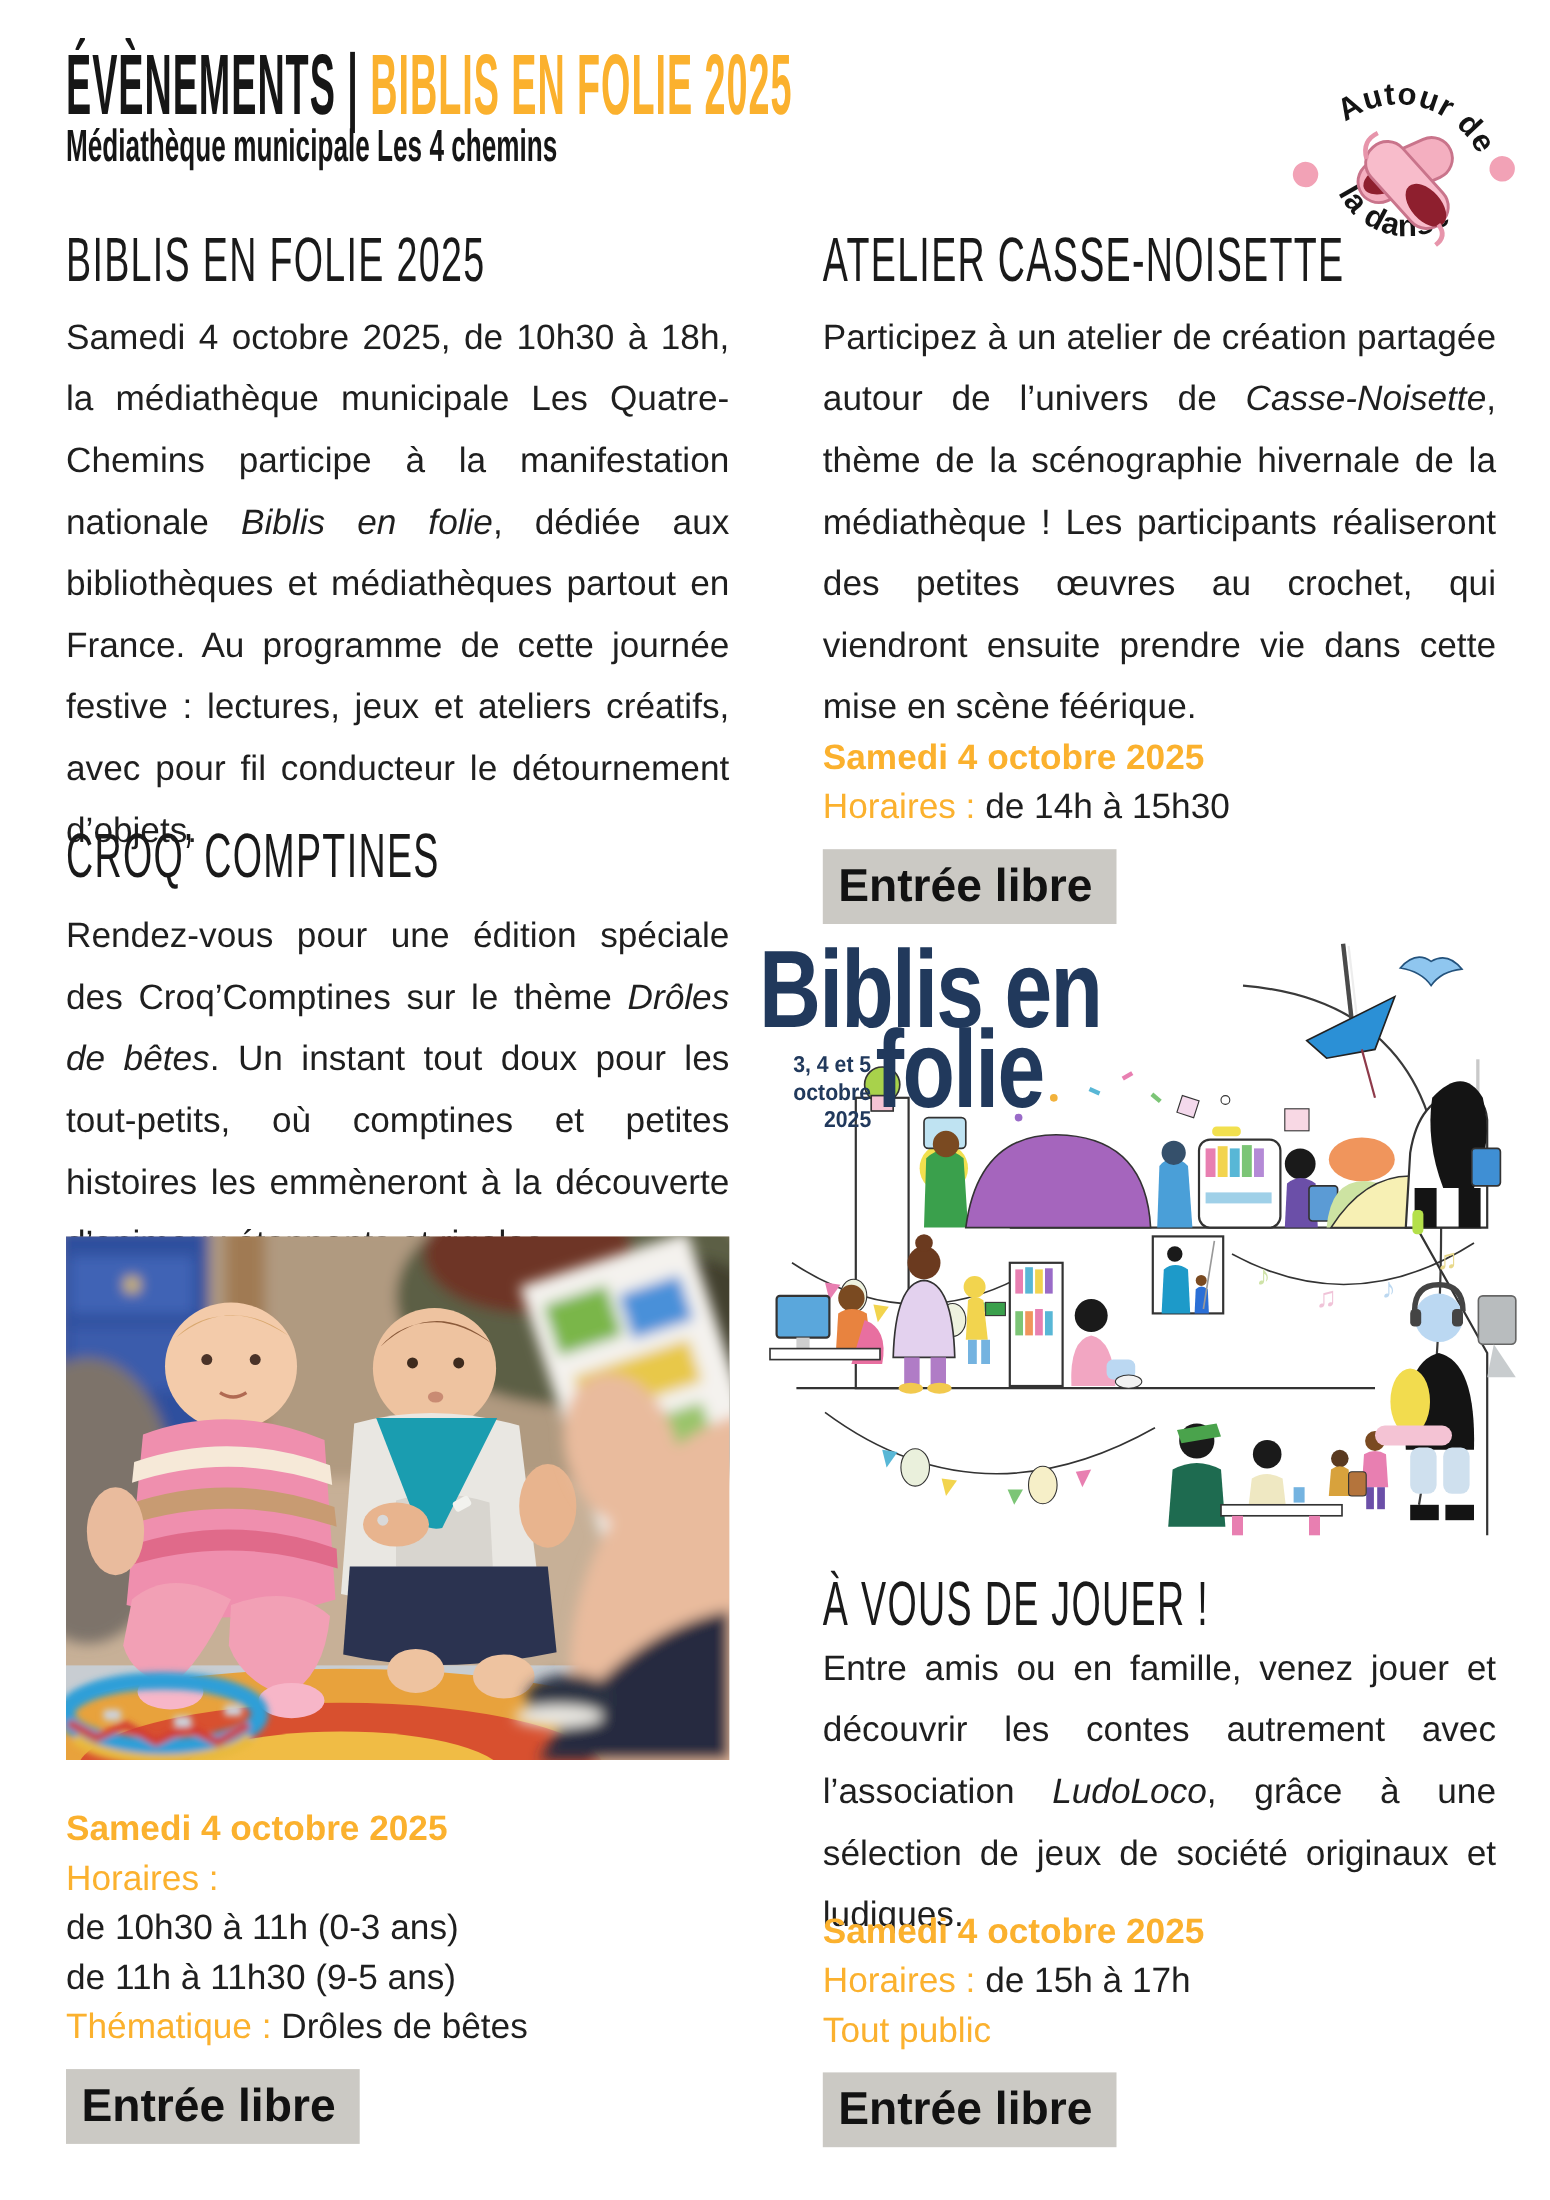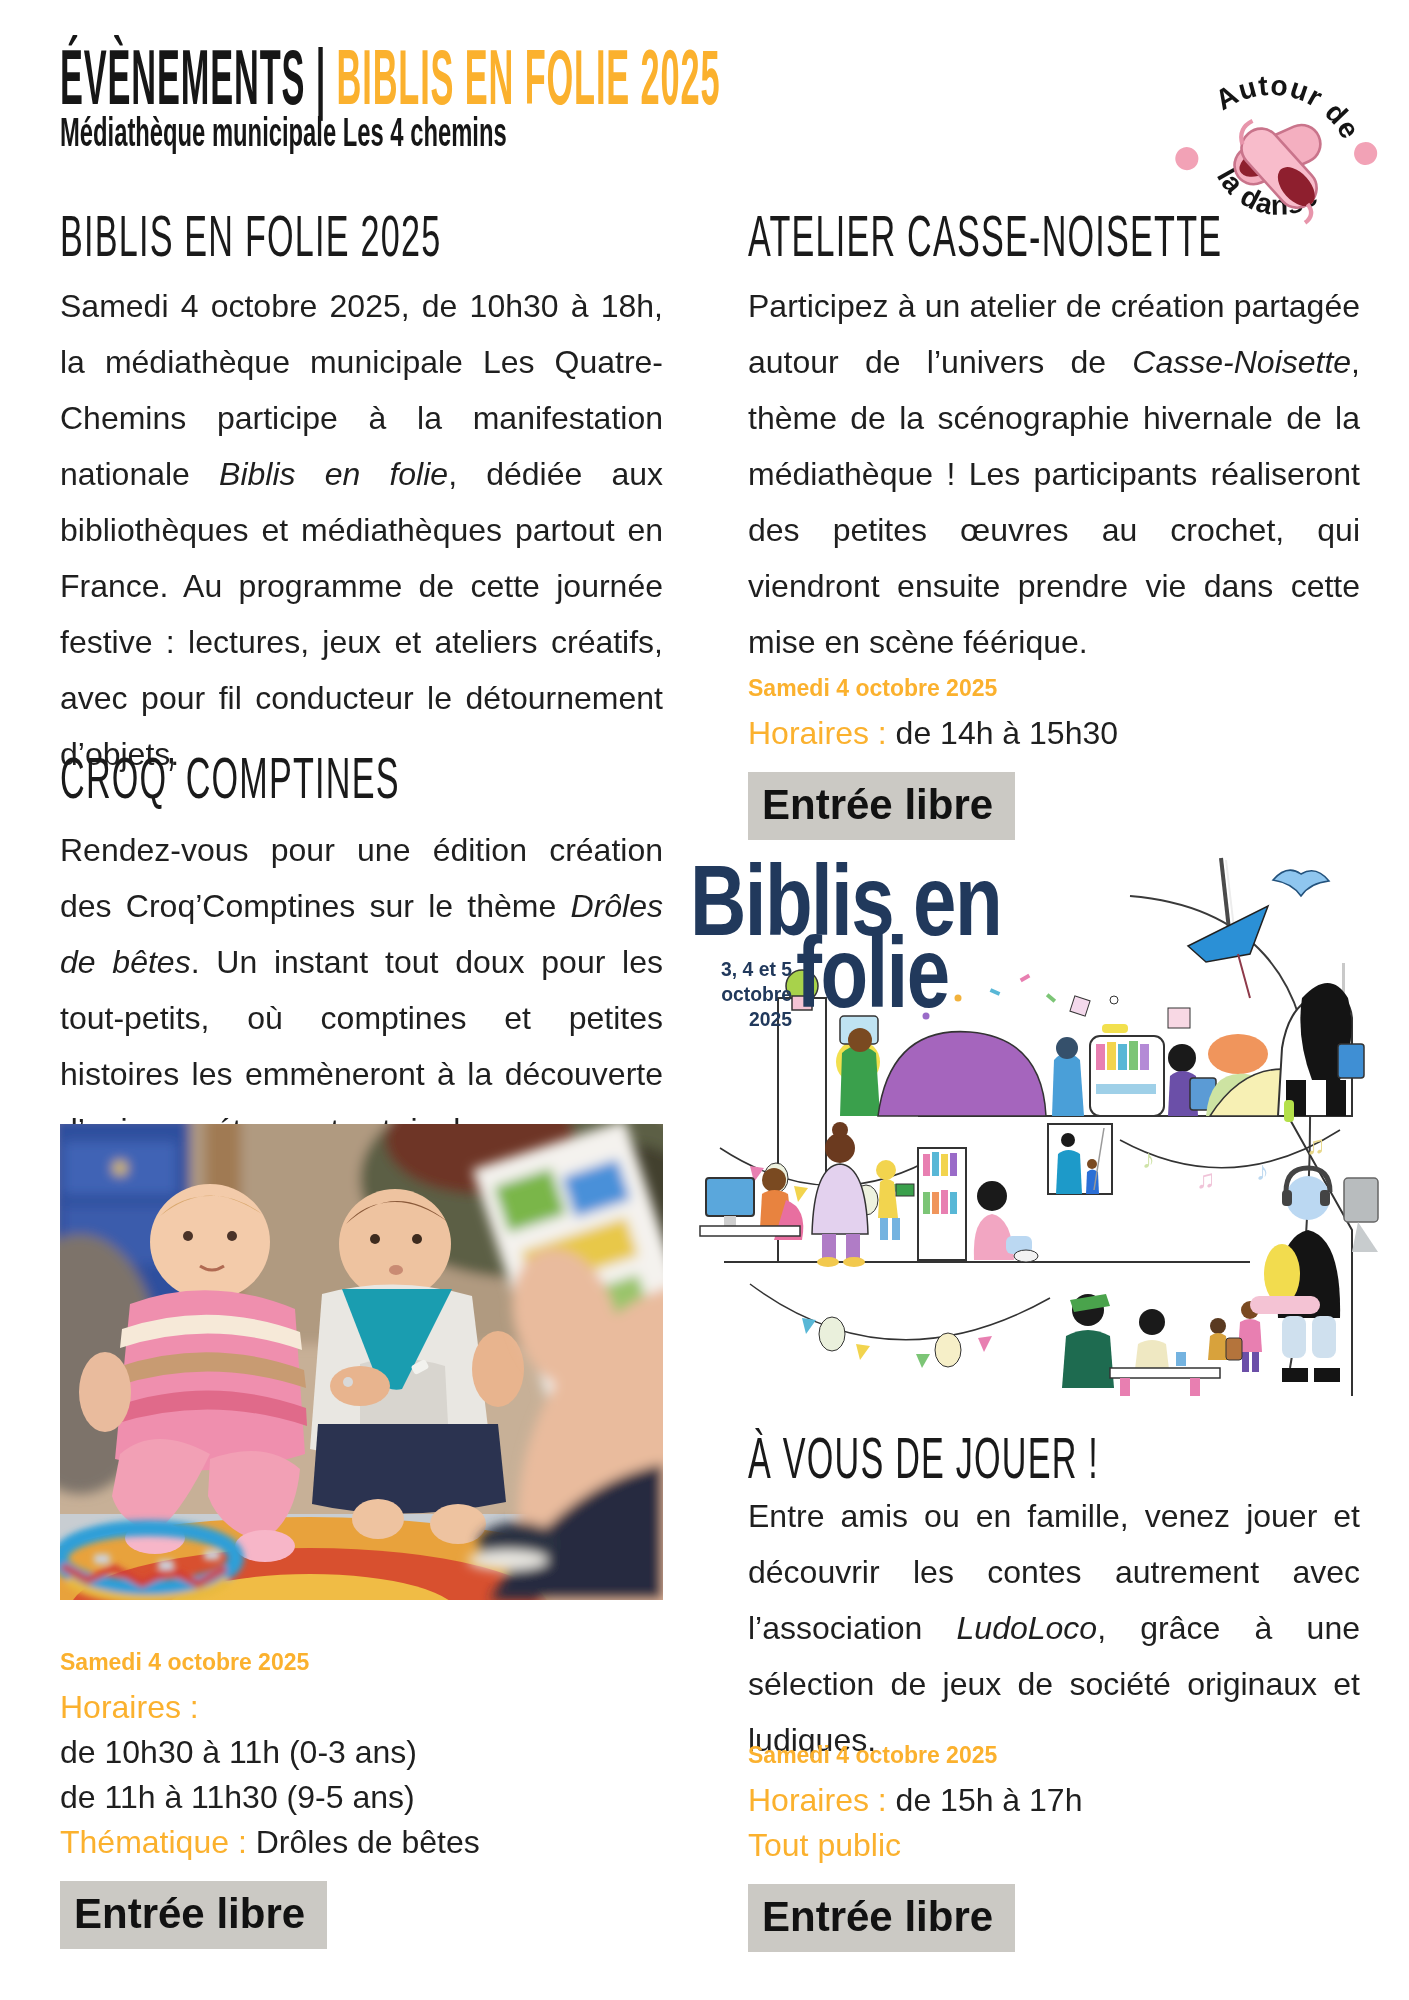--- a/index.html
+++ b/index.html
@@ -12,21 +12,21 @@
          font-size:78px;line-height:1;font-weight:700;letter-spacing:2px;color:#161616;}
   .h1yellow{color:var(--yellow,#FBB12E);}
   .subtitle{white-space:nowrap;transform:scaleX(.58);transform-origin:0 0;
             font-size:41px;line-height:1.1;font-weight:700;color:#161616;}
   .h2{white-space:nowrap;transform:scaleX(.60);transform-origin:0 0;
       font-size:57px;line-height:1;font-weight:400;letter-spacing:2px;color:#1a1a1a;}
 
   .para{font-size:32px;line-height:56px;text-align:justify;color:#1f1f1f;}
 
   .info .info-line{font-size:32px;line-height:45px;color:#1f1f1f;}
-  .info .date{font-size:23px;line-height:45px;font-weight:700;color:var(--yellow,#FBB12E);}
+  .info .date{font-size:32px;line-height:45px;font-weight:700;color:var(--yellow,#FBB12E);}
   .yl{color:var(--yellow,#FBB12E);}
   .badge{display:inline-block;margin-top:16px;background:var(--badge_bg,#CBC9C4);
          color:#121212;font-weight:700;font-size:42px;padding:9px 22px 11px 14px;}
 
   
   .poster-title1,.poster-title2{position:absolute;font-weight:700;color:var(--navy,#21395C);
          font-size:100px;line-height:1;transform:scaleX(.78);transform-origin:0 0;letter-spacing:-2px;}
   .poster-dates{position:absolute;text-align:right;font-weight:700;color:var(--navy,#21395C);
          font-size:21px;line-height:25px;transform:scaleX(.92);transform-origin:100% 0;}
 
@@ -80,21 +80,21 @@
   </div>
 
   <div class="abs" style="left:60px;top:208px;">
     <div class="h2">BIBLIS EN FOLIE 2025</div>
   </div>
   <div class="abs para" style="left:60px;top:278px;width:603px;"><span>Samedi 4 octobre 2025, de 10h30 à 18h, la médiathèque municipale Les Quatre-Chemins participe à la manifestation nationale </span><span style="font-style: italic;">Biblis en folie</span><span>, dédiée aux bibliothèques et médiathèques partout en France. Au programme de cette journée festive : lectures, jeux et ateliers créatifs, avec pour fil conducteur le détournement d’objets.</span></div>
 
   <div class="abs" style="left:60px;top:750px;">
     <div class="h2">CROQ’ COMPTINES</div>
   </div>
-  <div class="abs para" style="left:60px;top:822px;width:603px;"><span>Rendez-vous pour une édition création des Croq’Comptines sur le thème </span><span style="font-style: italic;">Drôles de bêtes</span><span>. Un instant tout doux pour les tout-petits, où comptines et petites histoires les emmèneront à la découverte d’animaux étonnants et rigolos.</span></div>
+  <div class="abs para" style="left:60px;top:822px;width:603px;"><span>Rendez-vous pour une édition spéciale des Croq’Comptines sur le thème </span><span style="font-style: italic;">Drôles de bêtes</span><span>. Un instant tout doux pour les tout-petits, où comptines et petites histoires les emmèneront à la découverte d’animaux étonnants et rigolos.</span></div>
 
   <div class="abs" style="left:60px;top:1124px;width:603px;height:476px;">
     <svg width="603" height="476" viewBox="0 0 603 476">
       <defs>
         <filter id="b6" x="-30%" y="-30%" width="160%" height="160%">
             <feGaussianBlur stdDeviation="6"></feGaussianBlur>
           </filter>
         <filter id="b3" x="-30%" y="-30%" width="160%" height="160%">
             <feGaussianBlur stdDeviation="3"></feGaussianBlur>
           </filter>

